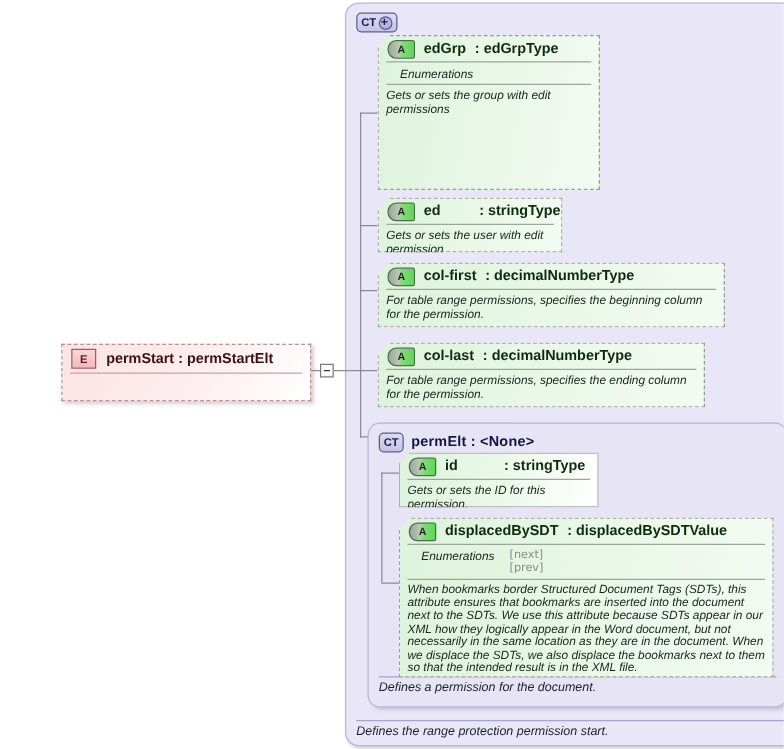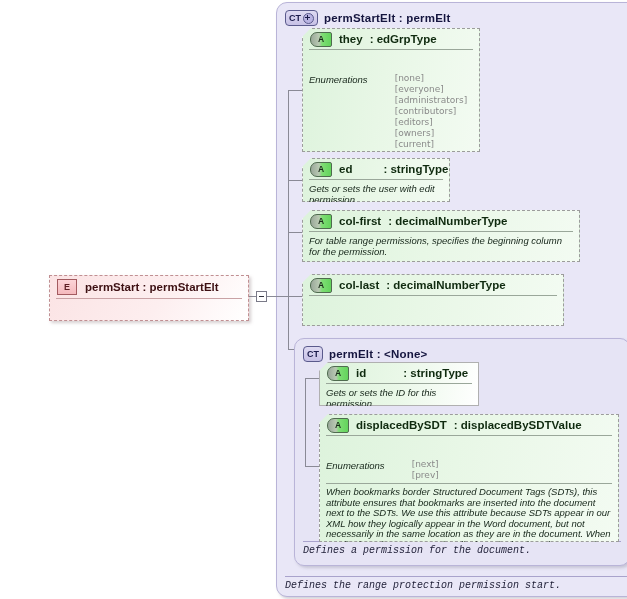--- a/index.html
+++ b/index.html
@@ -94,21 +94,20 @@
   }
 
   
   .ct-foot {
     font-style: italic;
     font-size: 10px;
     color: #1d1d35;
     border-top: 1px solid #a9a3cc;
     padding-top: 3px;
     white-space: nowrap;
-    font-family: Liberation Mono, monospace;
   }
 
   
   .attr {
     background: linear-gradient(100deg, #ddf3dc 0%, #e8f7e6 45%, #f3fbf2 100%);
     border: 1px dashed #9c9c9c;
     box-shadow: 2px 2px 3px rgba(130,130,150,0.30);
     
     clip-path: polygon(9px 0, 100% 0, 100% 100%, 0 100%, 0 9px);
   }
@@ -156,23 +155,22 @@
   }
   .attr-doc {
     font-style: italic;
     font-size: 9.5px;
     line-height: 11px;
     color: #16261a;
     padding: 3px 6px 0 6px;
   }
   .enum-block {
     display: flex;
-    padding: 3px 6px 2px 6px;
-    gap: 27px;
-    margin-top: 20px;
+    padding: 3px 6px 2px 17px;
+    gap: 12px;
   }
   .enum-label {
     font-style: italic;
     font-size: 9.5px;
     color: #16261a;
     white-space: nowrap;
     padding-top: 1px;
   }
   .enum-values {
     font-size: 9px;
@@ -260,63 +258,49 @@
 <body>
 
 <div class="canvas">
 
   <div class="abs ct-outer">
     <div class="ct-header abs" style="left:8px; top:6px;">
       <span class="ct-badge">
         <span>CT</span>
           <span class="plusbox"></span>
       </span>
-      <span class="ct-title">
-        <span>permStartElt</span>
-        <span>:</span>
-        <span>permElt</span>
-      </span>
     </div>
 
     <div class="ct-foot abs" style="left:8px; top:573px; width:348px;">Defines the range protection permission start.</div>
   </div>
 
   <div class="abs line-v" style="left:272px; top:90px; height:260px;"></div>
 
   <div class="abs line-h" style="left:272px; top:90px;  width:14px;"></div>
   <div class="abs line-h" style="left:272px; top:180px; width:14px;"></div>
   <div class="abs line-h" style="left:272px; top:232px; width:14px;"></div>
   <div class="abs line-h" style="left:272px; top:296px; width:14px;"></div>
   <div class="abs line-h" style="left:272px; top:349px; width:10px;"></div>
 
   <div class="abs line-h" style="left:245px; top:296px; width:27px;"></div>
   <div class="abs expander" style="left:240px; top:291px;"></div>
   <div class="abs line-h" style="left:233px; top:296px; width:7px;"></div>
 
   <div class="abs attr" style="left:286px; top:28px; width:178px; height:124px;">
     <div class="attr-head">
       <span class="a-badge">A</span>
-      <span class="a-name">they</span>
+      <span class="a-name">edGrp</span>
       <span class="a-type">
         <span>:</span>
         <span>edGrpType</span>
       </span>
     </div>
     <div class="attr-sep"></div>
     <div class="enum-block">
       <span class="enum-label">Enumerations</span>
-      <span class="enum-values">
-        <span>[none]</span><br>
-        <span>[everyone]</span><br>
-        <span>[administrators]</span><br>
-        <span>[contributors]</span><br>
-        <span>[editors]</span><br>
-        <span>[owners]</span><br>
-        <span>[current]</span>
-      </span>
     </div>
     <div class="attr-sep"></div>
     <div class="attr-doc">Gets or sets the group with edit permissions</div>
   </div>
 
   <div class="abs attr" style="left:286px; top:158px; width:148px; height:44px;">
     <div class="attr-head">
       <span class="a-badge">A</span>
       <span class="a-name">ed</span>
       <span class="a-type" style="margin-left:24px;">
@@ -344,20 +328,21 @@
   <div class="abs attr" style="left:286px; top:274px; width:262px; height:52px;">
     <div class="attr-head">
       <span class="a-badge">A</span>
       <span class="a-name">col-last</span>
       <span class="a-type">
         <span>:</span>
         <span>decimalNumberType</span>
       </span>
     </div>
     <div class="attr-sep"></div>
+    <div class="attr-doc">For table range permissions, specifies the ending column for the permission.</div>
   </div>
 
   <div class="abs ct-inner">
     <div class="ct-header abs" style="left:8px; top:6px;">
       <span class="ct-badge">
         <span>CT</span>
       </span>
       <span class="ct-title">
         <span>permElt</span>
         <span>:</span>

